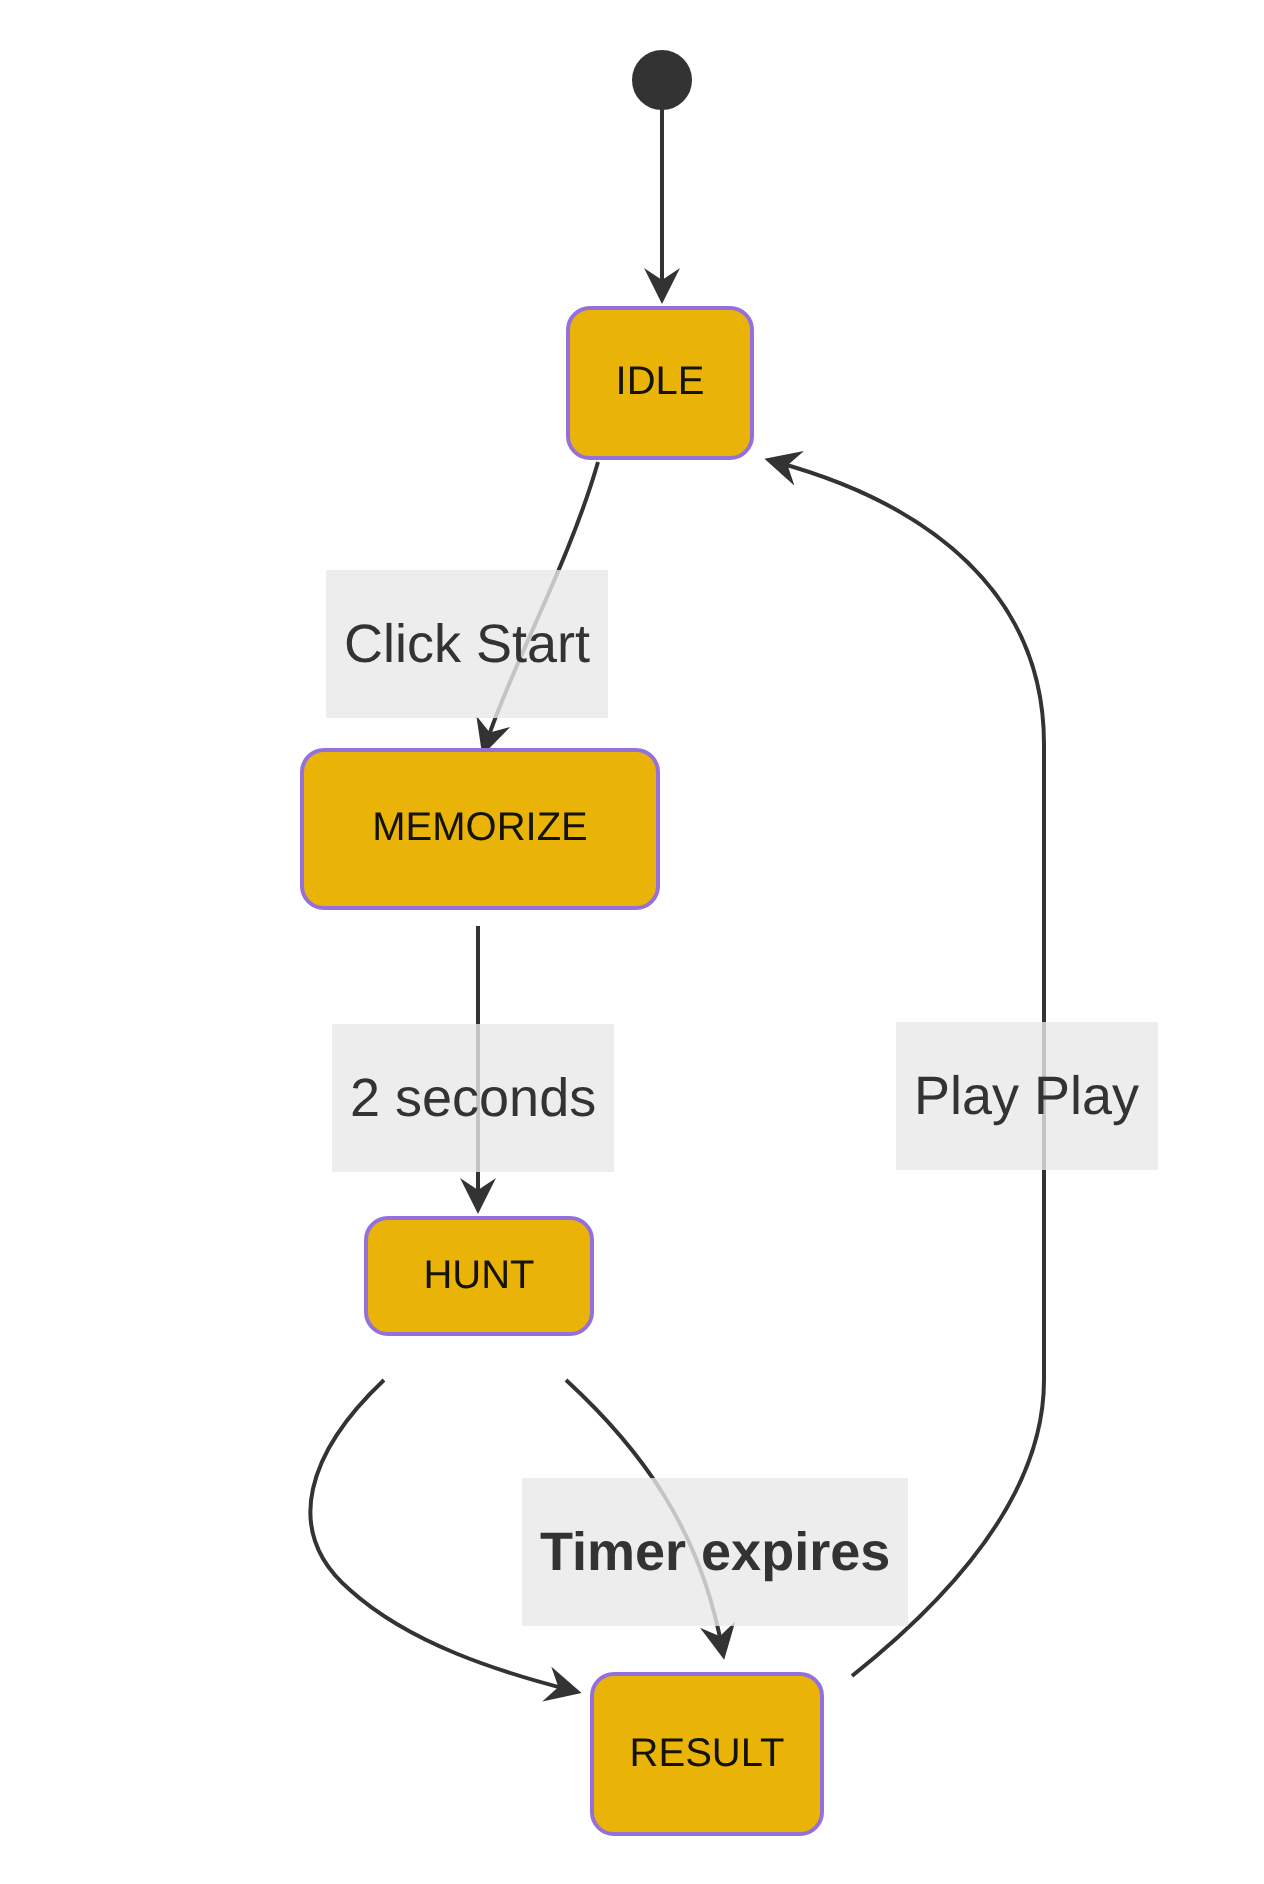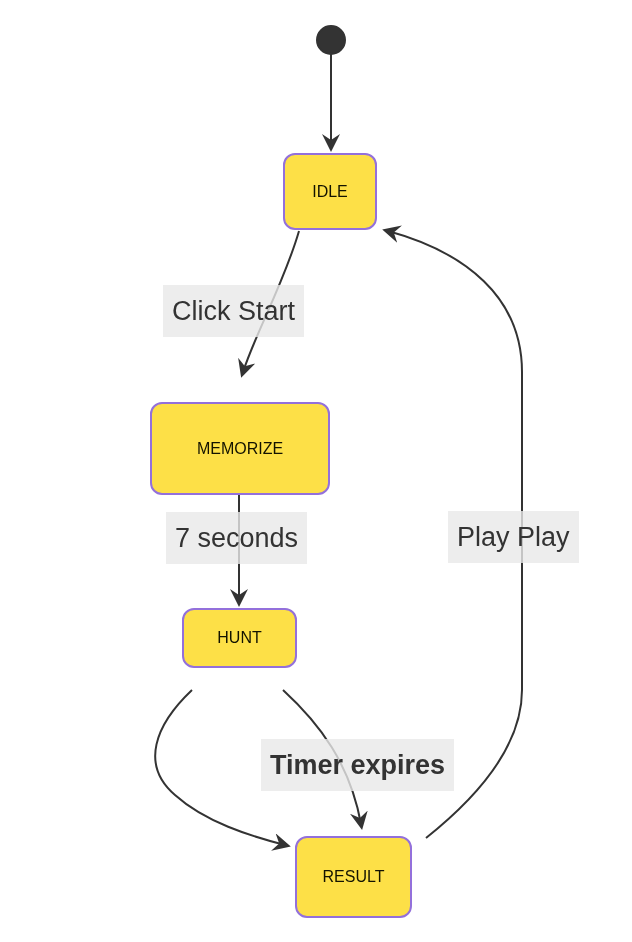--- a/index.html
+++ b/index.html
@@ -22,43 +22,43 @@
     width: 632px;
     height: 942px;
   }
   .edge {
     fill: none;
     stroke: #333333;
     stroke-width: 2px;
   }
   .state-node {
     position: absolute;
-    background: #fde047;
+    background: #eab308;
     border: 2px solid #9370DB;
     border-radius: 12px;
     display: flex;
     align-items: center;
     justify-content: center;
-    font-size: 16px;
+    font-size: 20px;
     color: #131300;
     box-sizing: border-box;
     white-space: nowrap;
   }
   .state-idle     { left: 283px; top: 153px; width: 94px;  height: 77px; }
-  .state-memorize { left: 150px; top: 402px; width: 180px; height: 93px; }
+  .state-memorize { left: 150px; top: 374px; width: 180px; height: 81px; }
   .state-hunt     { left: 182px; top: 608px; width: 115px; height: 60px; }
   .state-result   { left: 295px; top: 836px; width: 117px; height: 82px; }
 
   .edge-label {
     position: absolute;
     background: rgba(232, 232, 232, 0.8);
     color: #333333;
     font-size: 27px;
     line-height: 1.2;
-    padding: 10px 9px;
+    padding: 21px 9px;
     white-space: nowrap;
   }
   .label-click-start      { left: 163px; top: 285px; }
   .label-seven-seconds    { left: 166px; top: 512px; }
   .label-find-all-targets { left: 45px;  top: 757px; }
   .label-timer-expires    { left: 261px; top: 739px; font-weight: bold; }
   .label-play-again       { left: 448px; top: 511px; }
 </style>
 </head>
 <body>
@@ -82,21 +82,21 @@
 
     <path class="edge" d="M 192 690 C 155 725, 140 765, 175 795 C 205 822, 250 836, 285 845" marker-end="url(#arrowhead)"></path>
 
     <path class="edge" d="M 283 690 C 320 724, 350 764, 361 824" marker-end="url(#arrowhead)"></path>
 
     <path class="edge" d="M 426 838 C 480 795, 522 745, 522 690 L 522 372 C 522 297, 465 252, 388 231" marker-end="url(#arrowhead)"></path>
   </svg>
 
   <div class="edge-label label-click-start">Click Start</div>
 
-  <div class="edge-label label-seven-seconds">7 seconds</div>
+  <div class="edge-label label-seven-seconds">2 seconds</div>
 
 
   <div class="edge-label label-timer-expires">Timer expires</div>
 
   <div class="edge-label label-play-again">Play Play</div>
 
   <div class="state-node state-idle">IDLE</div>
 
   <div class="state-node state-memorize">MEMORIZE</div>
 

